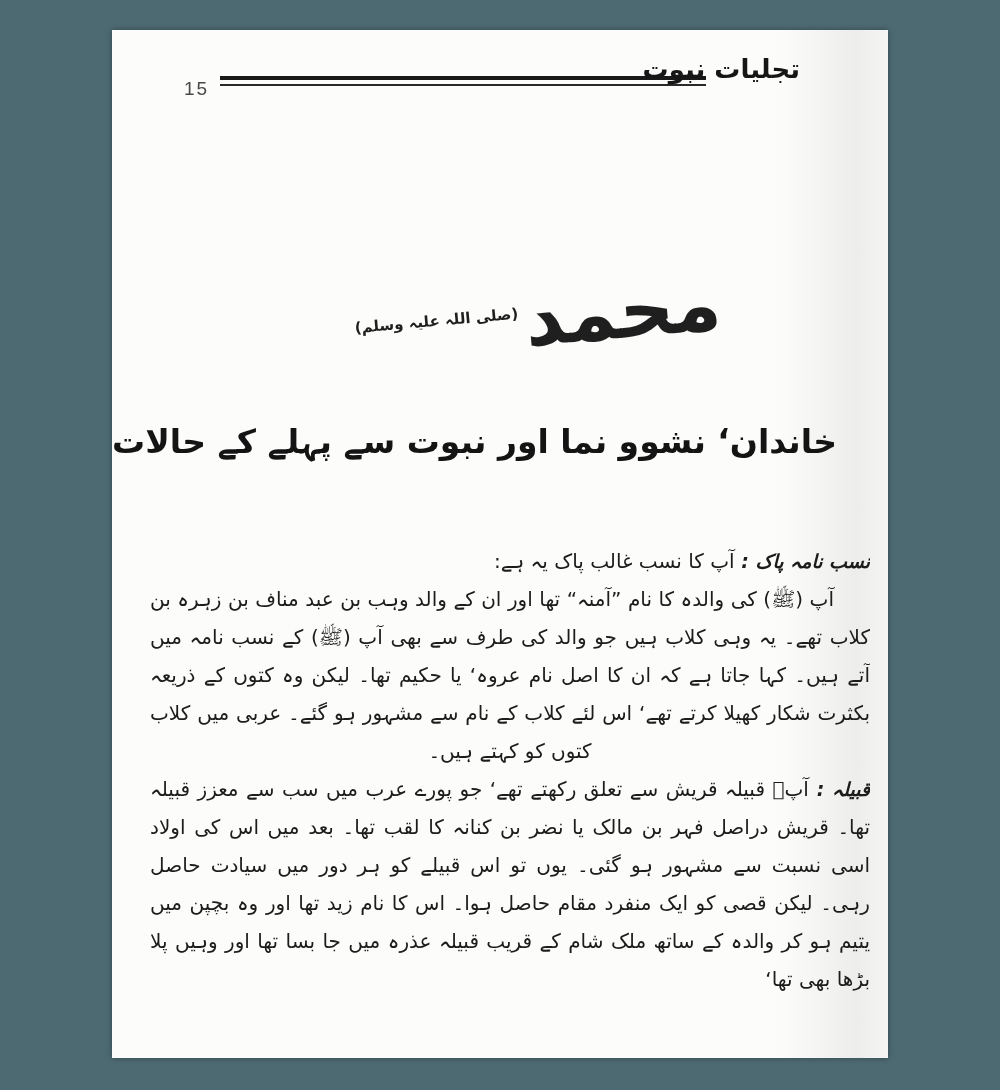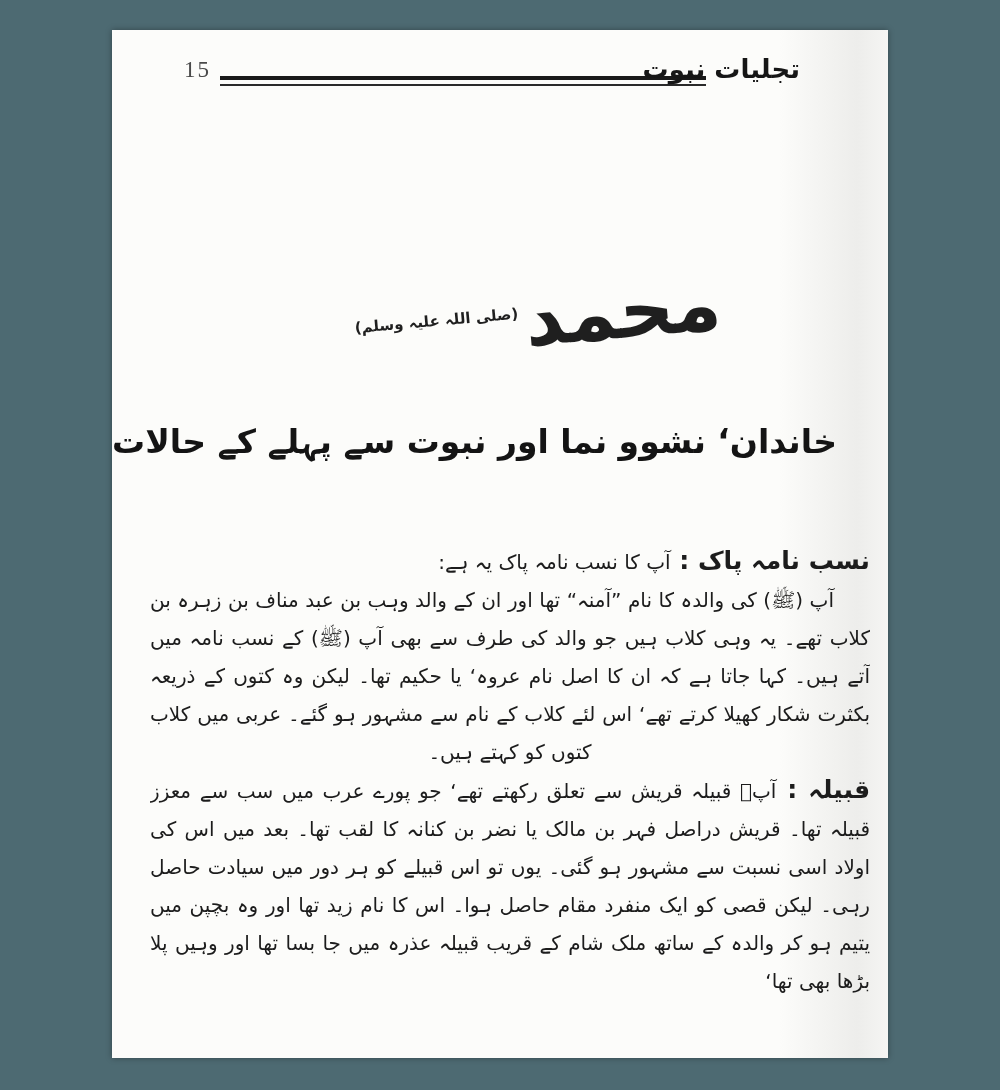--- a/index.html
+++ b/index.html
@@ -17,23 +17,23 @@
   .page {
     position:absolute;
     left:112px; top:30px;
     width:776px; height:1028px;
     background:linear-gradient(to right, #fcfcfa 0%, #fcfcfa 86%, #ededeb 96%, #f5f5f3 100%);
     box-shadow:0 0 6px rgba(0,0,0,0.35);
   }
   
   .header { position:absolute; top:0; left:0; right:0; height:110px; }
   .page-number {
-    position:absolute; left:72px; top:27px;
-    font-size:23px; color:#4a4a4a; letter-spacing:2px;
-    font-family:Liberation Serif, serif;
+    position:absolute; left:72px; top:48px;
+    font-size:19px; color:#4a4a4a; letter-spacing:2px;
+    font-family:Liberation Sans, sans-serif;
   }
   .header-rule {
     position:absolute; left:108px; top:46px; width:486px;
   }
   .header-rule .rule-top { height:4px; background:#191919; }
   .header-rule .rule-gap { height:4px; }
   .header-rule .rule-bottom { height:2px; background:#2a2a2a; }
   .book-title {
     position:absolute; right:88px; top:24px;
     font-size:26px; font-weight:bold; color:#161616;
@@ -68,21 +68,21 @@
     width:720px; height:516px;
     overflow:hidden;
     font-size:20px; line-height:38px;
     color:#1c1c1c;
     text-align:justify;
   }
   .para { margin:0; }
   .para.indent-first { text-indent:36px; }
   .para.center-last { text-align-last:center; }
   .lead {
-    font-weight:bold; font-size:25px;
+    font-weight:bold; font-size:19px;font-style:italic;
   }
 </style>
 </head>
 <body>
 
 <div class="stage">
   <div class="page">
 
     <div class="header">
       <span class="page-number">15</span>
@@ -95,21 +95,21 @@
     </div>
 
     <div class="main-title" dir="rtl">
       <span class="name">محمد</span><span class="honorific">(صلی اللہ علیہ وسلم)</span>
     </div>
 
     <div class="subtitle" dir="rtl">خاندان‘ نشوو نما اور نبوت سے پہلے کے حالات</div>
 
     <div class="body-text" dir="rtl">
       <p class="para">
-        <span class="lead">نسب نامہ پاک : </span><span>آپ کا نسب نامہ پاک یہ ہے:</span>
+        <span class="lead">نسب نامہ پاک : </span><span>آپ کا نسب غالب پاک یہ ہے:</span>
       </p>
       <p class="para indent-first center-last">آپ (ﷺ) کی والدہ کا نام ”آمنہ“ تھا اور ان کے والد وہب بن عبد مناف بن زہرہ بن کلاب تھے۔ یہ وہی کلاب ہیں جو والد کی طرف سے بھی آپ (ﷺ) کے نسب نامہ میں آتے ہیں۔ کہا جاتا ہے کہ ان کا اصل نام عروہ‘ یا حکیم تھا۔ لیکن وہ کتوں کے ذریعہ بکثرت شکار کھیلا کرتے تھے‘ اس لئے کلاب کے نام سے مشہور ہو گئے۔ عربی میں کلاب کتوں کو کہتے ہیں۔</p>
       <p class="para">
         <span class="lead">قبیلہ : </span><span>آپؐ قبیلہ قریش سے تعلق رکھتے تھے‘ جو پورے عرب میں سب سے معزز قبیلہ تھا۔ قریش دراصل فہر بن مالک یا نضر بن کنانہ کا لقب تھا۔ بعد میں اس کی اولاد اسی نسبت سے مشہور ہو گئی۔ یوں تو اس قبیلے کو ہر دور میں سیادت حاصل رہی۔ لیکن قصی کو ایک منفرد مقام حاصل ہوا۔ اس کا نام زید تھا اور وہ بچپن میں یتیم ہو کر والدہ کے ساتھ ملک شام کے قریب قبیلہ عذرہ میں جا بسا تھا اور وہیں پلا بڑھا بھی تھا‘</span>
       </p>
     </div>
 
   </div>
 </div>
 

